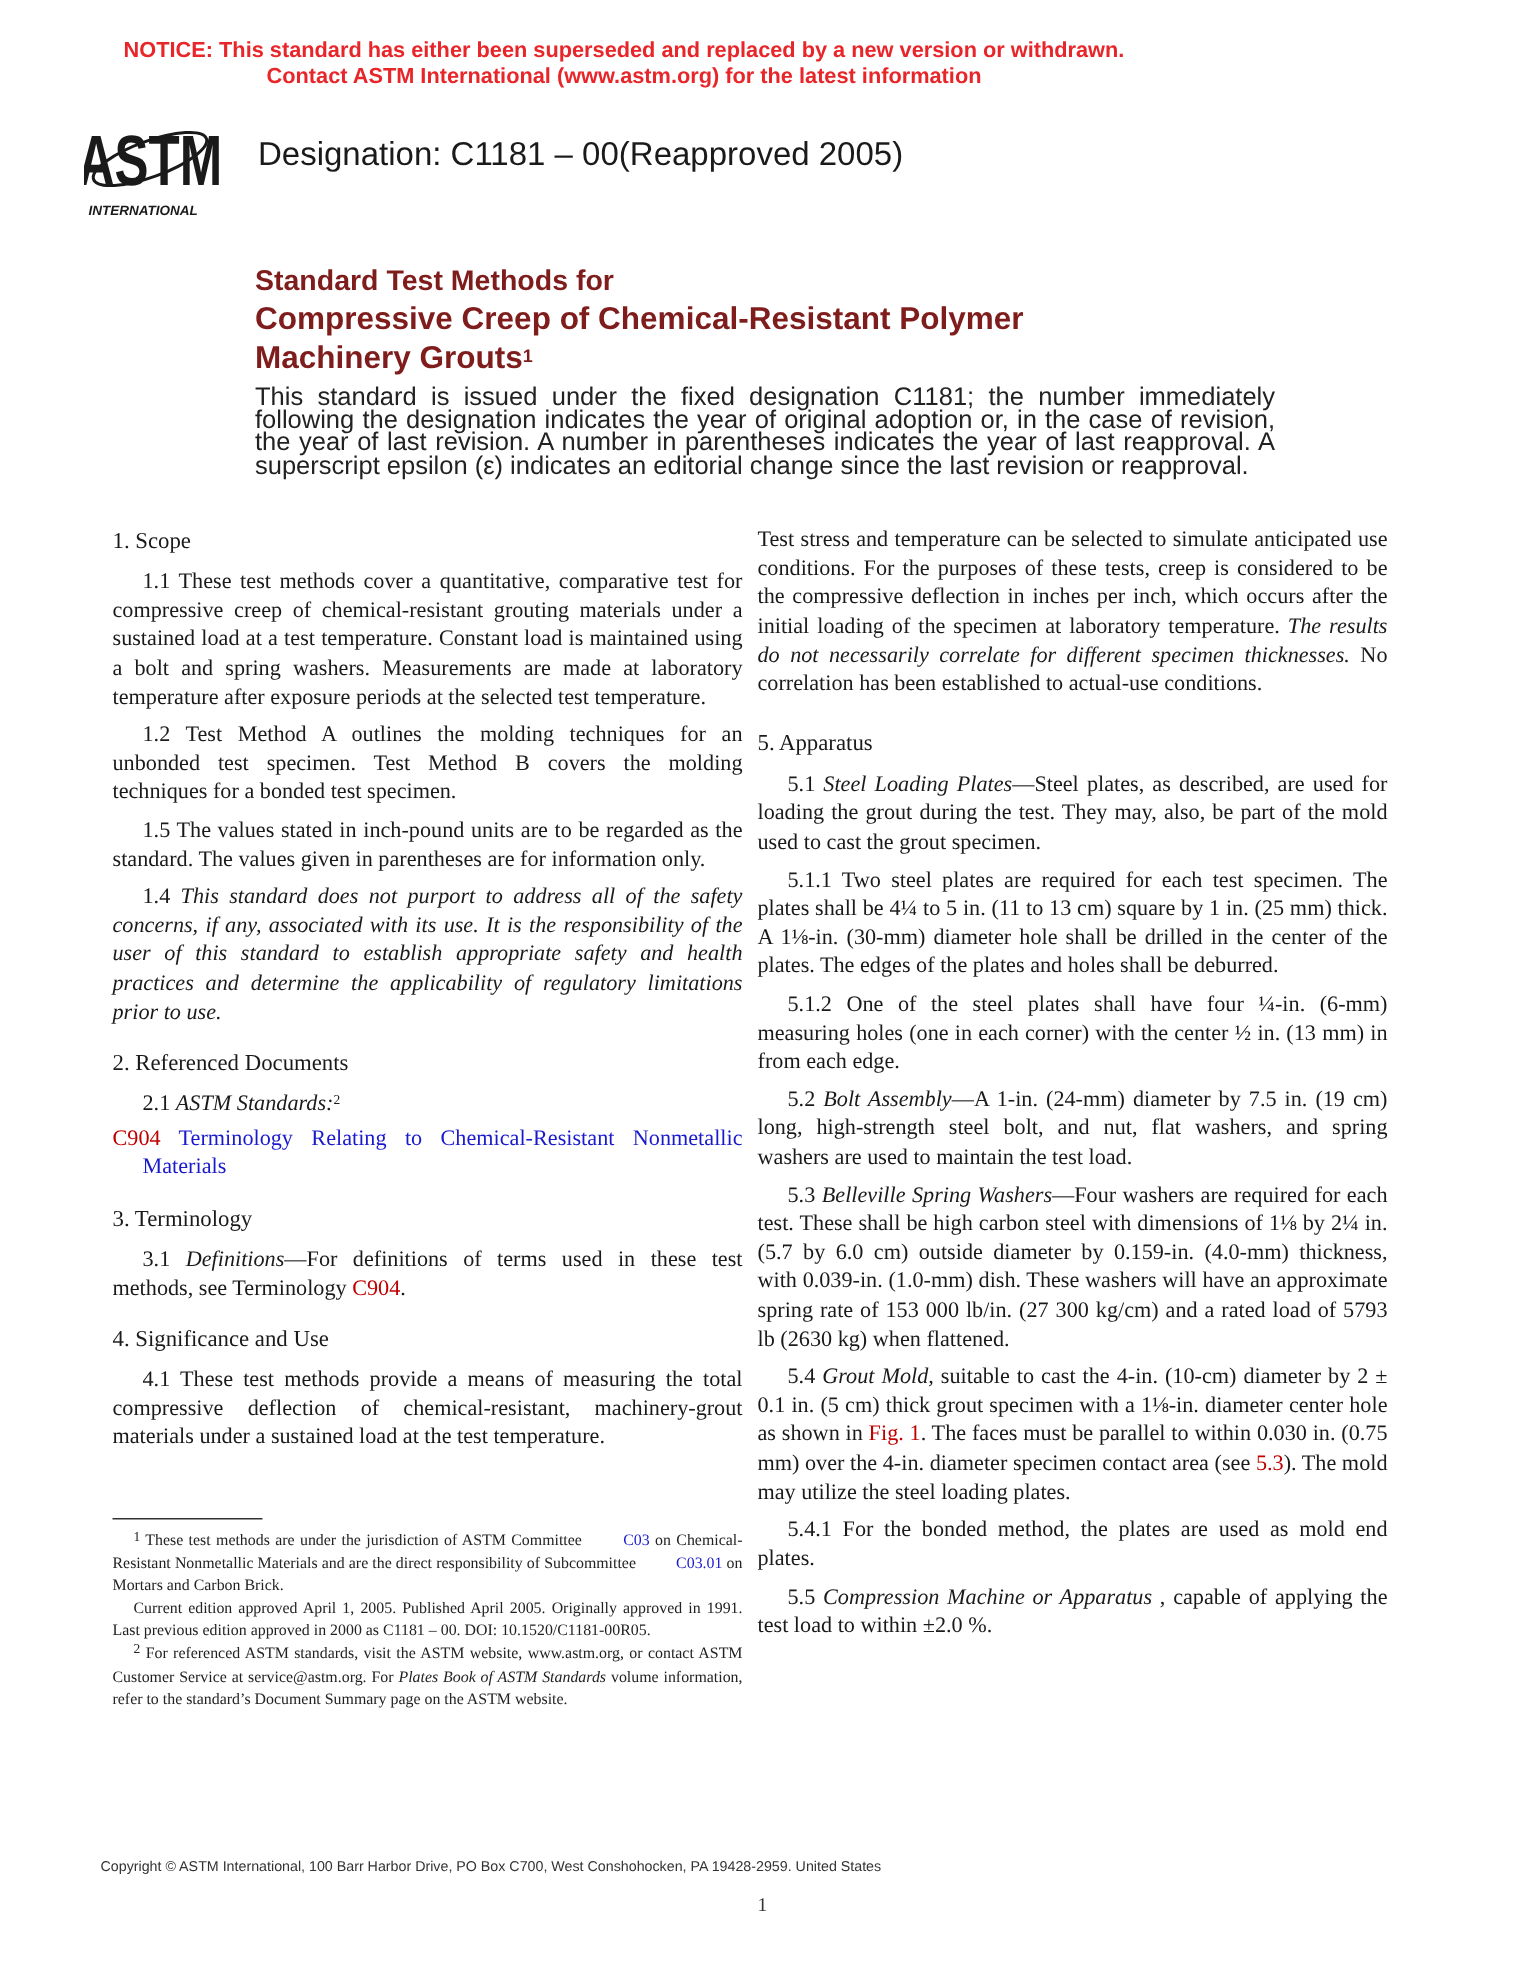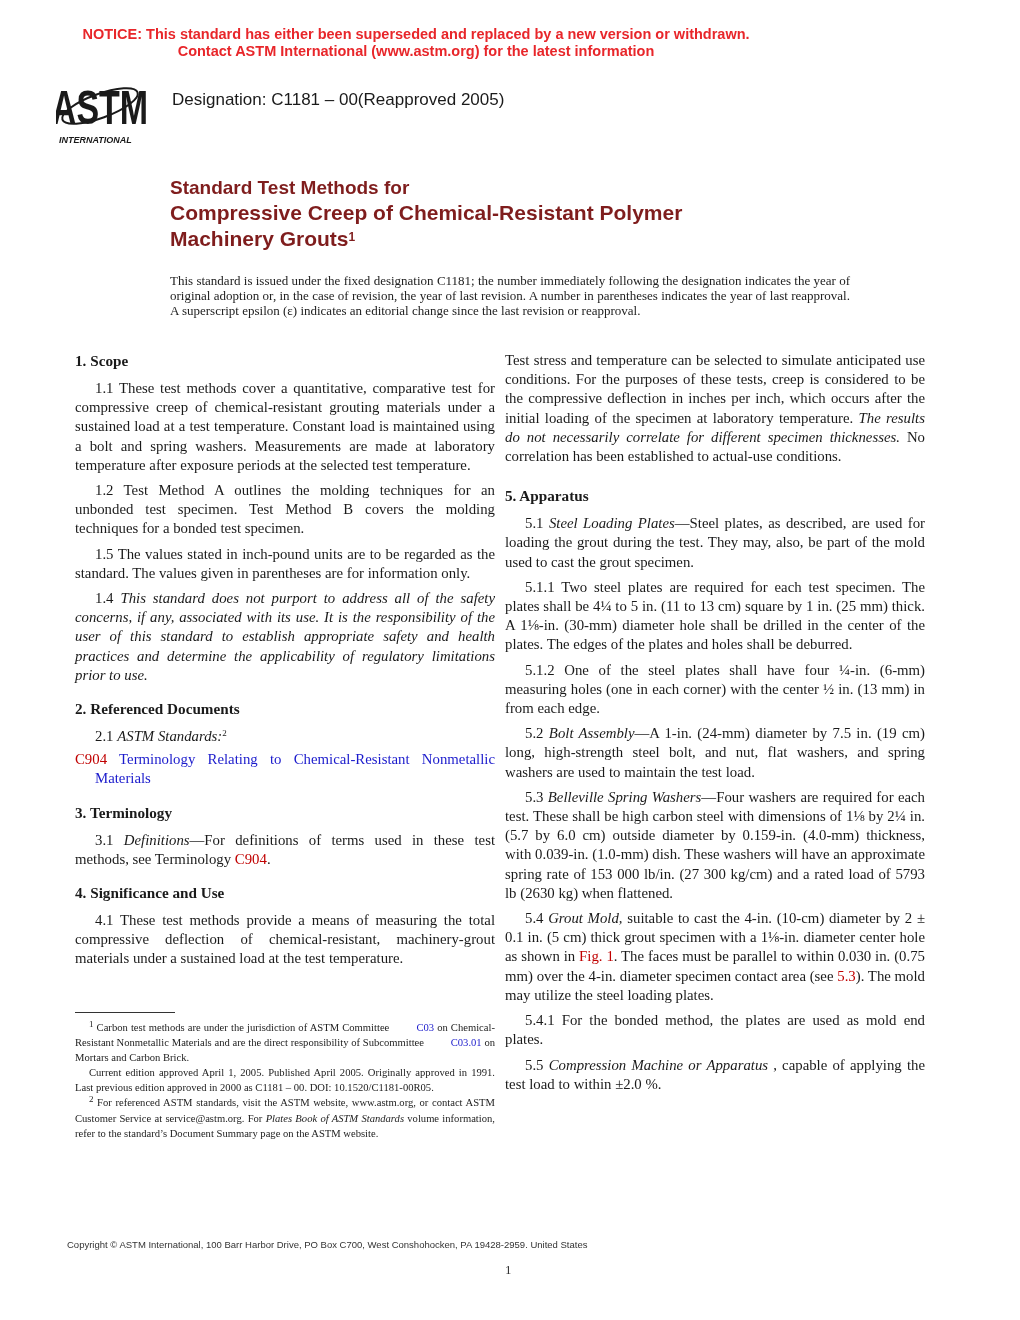--- a/index.html
+++ b/index.html
@@ -1,34 +1,34 @@
 <!DOCTYPE html>
 <html><head>
 <meta charset="utf-8">
 <style>
   html, body { margin: 0; padding: 0; background: #ffffff; }
   body { width: 1020px; height: 1320px; position: relative; overflow: hidden; color: #1a1a1a; }
 
   .notice { position: absolute; left: 0; width: 832px; top: 26px; text-align: center; color: #e8262a; font-family: "Liberation Sans", sans-serif; font-weight: bold; font-size: 14.5px; line-height: 17px; }
 
   .logo { position: absolute; left: 56px; top: 76px; width: 92px; height: 70px; }
-  .designation { position: absolute; left: 172px; top: 90px; font-family: "Liberation Sans", sans-serif; font-size: 17px; color: #1a1a1a; }
+  .designation { position: absolute; left: 172px; top: 90px; font-family: "Liberation Sans", sans-serif; font-size: 22px; color: #1a1a1a; }
 
   .title { position: absolute; left: 170px; top: 175px; font-family: "Liberation Sans", sans-serif; font-weight: bold; color: #7f1d1d; }
   .title .l1 { font-size: 19px; line-height: 25px; }
   .title .l2 { font-size: 21px; line-height: 26px; }
   .title sup { font-size: 12px; vertical-align: top; position: relative; top: -2px; }
 
-  .preamble { position: absolute; left: 170px; top: 273px; width: 680px; font-family: Liberation Serif, serif; font-size: 13px; line-height: 15.2px; color: #222; text-align: justify; }
+  .preamble { position: absolute; left: 170px; top: 257px; width: 680px; font-family: Liberation Sans, sans-serif; font-size: 17px; line-height: 15.2px; color: #222; text-align: justify; }
 
   .col { position: absolute; width: 420px; font-family: "Liberation Serif", serif; font-size: 14.8px; line-height: 19.2px; color: #1a1a1a; text-align: justify; }
   .colL { left: 75px; top: 351px; }
   .colR { left: 505px; top: 351px; }
 
-  .col h2 { font-size: 15.2px; font-weight: bold; margin: 0 0 8px 0; line-height: 20px; }
+  .col h2 { font-size: 15.2px; font-weight: normal; margin: 0 0 8px 0; line-height: 20px; }
   .col p { margin: 0 0 6px 0; text-indent: 20px; }
   .col p.noindent { text-indent: 0; }
   .col .sec { margin-top: 14px; }
   .red { color: #c00000; }
   .blue { color: #1a1acc; }
   .ref { padding-left: 20px; text-indent: -20px !important; margin-left: 0; }
   sup.fn { font-size: 9px; vertical-align: top; position: relative; top: -3px; }
 
   .footrule { position: absolute; left: 75px; top: 1012px; width: 100px; border-top: 1px solid #333; }
   .footnotes { position: absolute; left: 75px; top: 1020px; width: 420px; font-family: "Liberation Serif", serif; font-size: 10.6px; line-height: 15.1px; color: #222; text-align: justify; }
@@ -77,21 +77,21 @@
 
   <h2 class="sec">3.  Terminology</h2>
   <p><span>3.1 </span><i>Definitions</i><span>—For definitions of terms used in these test methods, see Terminology </span><span class="red">C904</span><span>.</span></p>
 
   <h2 class="sec">4.  Significance and Use</h2>
   <p>4.1 These test methods provide a means of measuring the total compressive deflection of chemical-resistant, machinery-grout materials under a sustained load at the test temperature.</p>
 </div>
 
 <div class="footrule"></div>
 <div class="footnotes">
-  <p><sup class="fn">1</sup><span> Carbon test methods are under the jurisdiction of ASTM Committee </span><span class="blue">C03</span><span> on Chemical-Resistant Nonmetallic Materials and are the direct responsibility of Subcommittee </span><span class="blue">C03.01</span><span> on Mortars and Carbon Brick.</span></p>
+  <p><sup class="fn">1</sup><span> These test methods are under the jurisdiction of ASTM Committee </span><span class="blue">C03</span><span> on Chemical-Resistant Nonmetallic Materials and are the direct responsibility of Subcommittee </span><span class="blue">C03.01</span><span> on Mortars and Carbon Brick.</span></p>
   <p>Current edition approved April 1, 2005. Published April 2005. Originally approved in 1991. Last previous edition approved in 2000 as C1181 – 00. DOI: 10.1520/C1181-00R05.</p>
   <p><sup class="fn">2</sup><span> For referenced ASTM standards, visit the ASTM website, www.astm.org, or contact ASTM Customer Service at service@astm.org. For </span><i>Plates Book of ASTM Standards</i><span> volume information, refer to the standard’s Document Summary page on the ASTM website.</span></p>
 </div>
 
 <div class="col colR">
   <p class="noindent"><span>Test stress and temperature can be selected to simulate anticipated use conditions. For the purposes of these tests, creep is considered to be the compressive deflection in inches per inch, which occurs after the initial loading of the specimen at laboratory temperature. </span><i>The results do not necessarily correlate for different specimen thicknesses.</i><span> No correlation has been established to actual-use conditions.</span></p>
 
   <h2 class="sec" style="margin-top:20px;">5.  Apparatus</h2>
   <p><span>5.1 </span><i>Steel Loading Plates</i><span>—Steel plates, as described, are used for loading the grout during the test. They may, also, be part of the mold used to cast the grout specimen.</span></p>
   <p>5.1.1 Two steel plates are required for each test specimen. The plates shall be 4¼ to 5 in. (11 to 13 cm) square by 1 in. (25 mm) thick. A 1⅛-in. (30-mm) diameter hole shall be drilled in the center of the plates. The edges of the plates and holes shall be deburred.</p>

